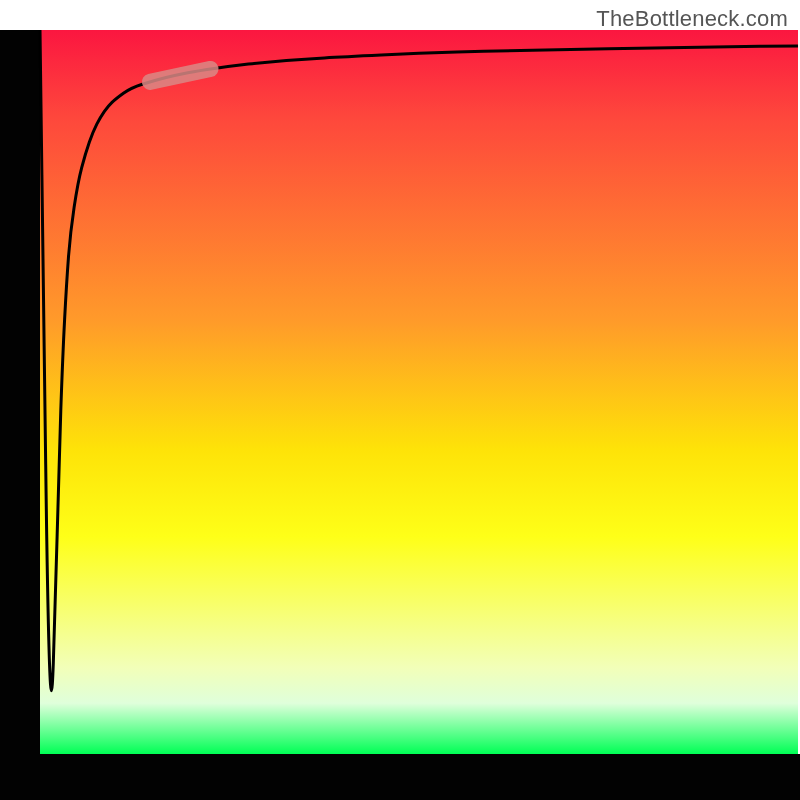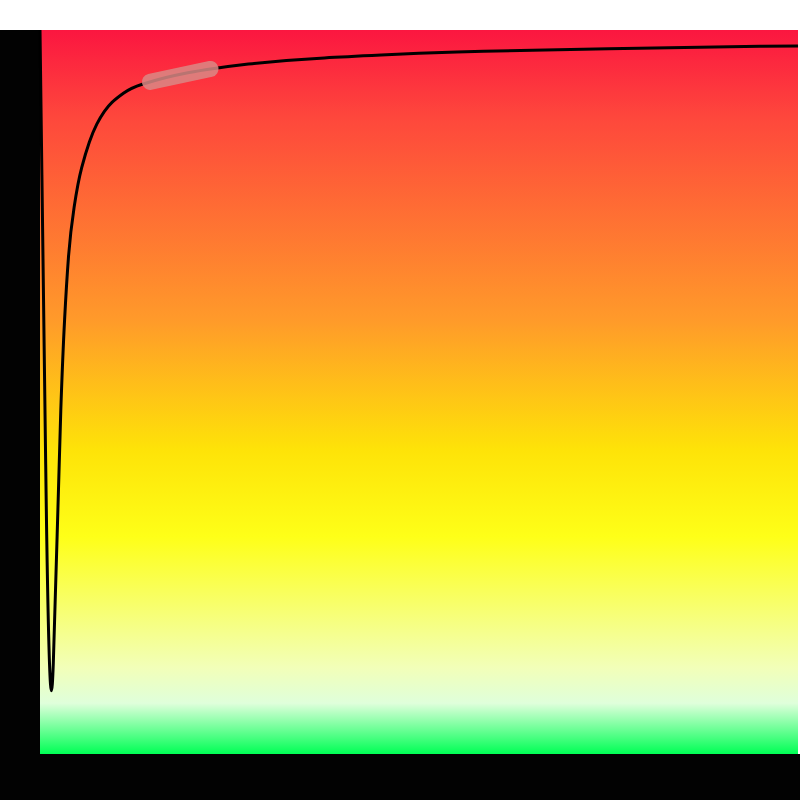--- a/index.html
+++ b/index.html
@@ -30,20 +30,21 @@
     left: 0;
     top: 0;
     width: 800px;
     height: 800px;
   }
 </style>
 </head>
 <body>
 
 <div class="frame">
+  <div class="attribution">TheBottleneck.com</div>
 
   <svg class="chart" viewBox="0 0 800 800" preserveAspectRatio="none">
     <defs>
       <linearGradient id="bgGrad" x1="0" y1="0" x2="0" y2="1">
         <stop id="g0" offset="0%" stop-color="#fb1640"></stop>
         <stop id="g1" offset="12%" stop-color="#fe473c"></stop>
         <stop id="g2" offset="40%" stop-color="#ff9a2a"></stop>
         <stop id="g3" offset="58%" stop-color="#fee308"></stop>
         <stop id="g4" offset="70%" stop-color="#feff18"></stop>
         <stop id="g5" offset="88%" stop-color="#f2ffb8"></stop>

